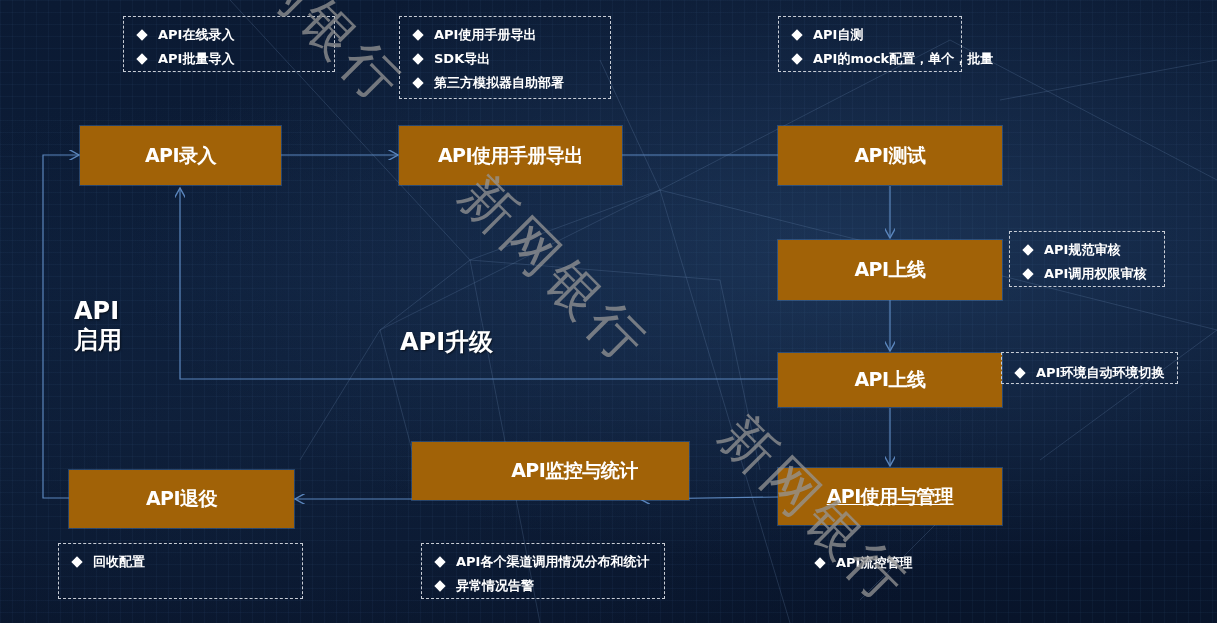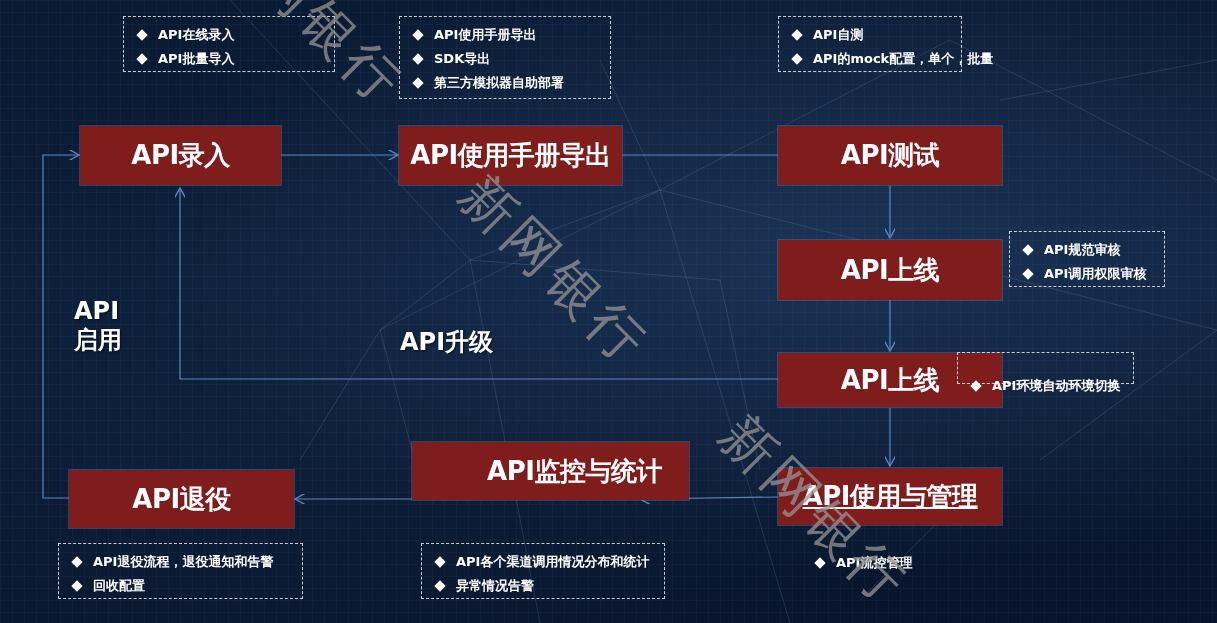--- a/index.html
+++ b/index.html
@@ -29,24 +29,24 @@
     }
     svg.bg-lines, svg.connectors {
       position: absolute;
       left: 0; top: 0;
       width: 1217px;
       height: 623px;
       pointer-events: none;
     }
     .node {
       position: absolute;
-      background: #7f1d1d;
+      background: #a16207;
       color: #ffffff;
       font-weight: bold;
-      font-size: 26px;
+      font-size: 19px;
       display: flex;
       align-items: center;
       justify-content: center;
       box-shadow: 0 0 0 1px rgba(90,140,200,0.35);
       letter-spacing: -0.5px;
       white-space: nowrap;
     }
     .note {
       position: absolute;
       border: 1px dashed #c8cdd6;
@@ -200,21 +200,21 @@
   <div class="item">
       <span class="bullet"></span>
       <span>API规范审核</span>
     </div>
   <div class="item">
       <span class="bullet"></span>
       <span>API调用权限审核</span>
     </div>
 </div>
 
-<div class="note" style="left:957px;top:352px;width:177px;height:32px;padding-top:21px;">
+<div class="note" style="left:1001px;top:352px;width:177px;height:32px;padding-top:8px;">
   <div class="item">
       <span class="bullet"></span>
       <span>API环境自动环境切换</span>
     </div>
 </div>
 
 <div class="note plain" style="left:802px;top:549px;width:200px;height:30px;padding-top:2px;">
   <div class="item">
       <span class="bullet"></span>
       <span>API流控管理</span>
@@ -226,24 +226,20 @@
       <span class="bullet"></span>
       <span>API各个渠道调用情况分布和统计</span>
     </div>
   <div class="item">
       <span class="bullet"></span>
       <span>异常情况告警</span>
     </div>
 </div>
 
 <div class="note" style="left:58px;top:543px;width:245px;height:56px;">
-  <div class="item">
-      <span class="bullet"></span>
-      <span>API退役流程，退役通知和告警</span>
-    </div>
   <div class="item">
       <span class="bullet"></span>
       <span>回收配置</span>
     </div>
 </div>
 
 <div class="label" style="left:74px;top:297px;">
   <div>API</div>
   <div>启用</div>
 </div>

